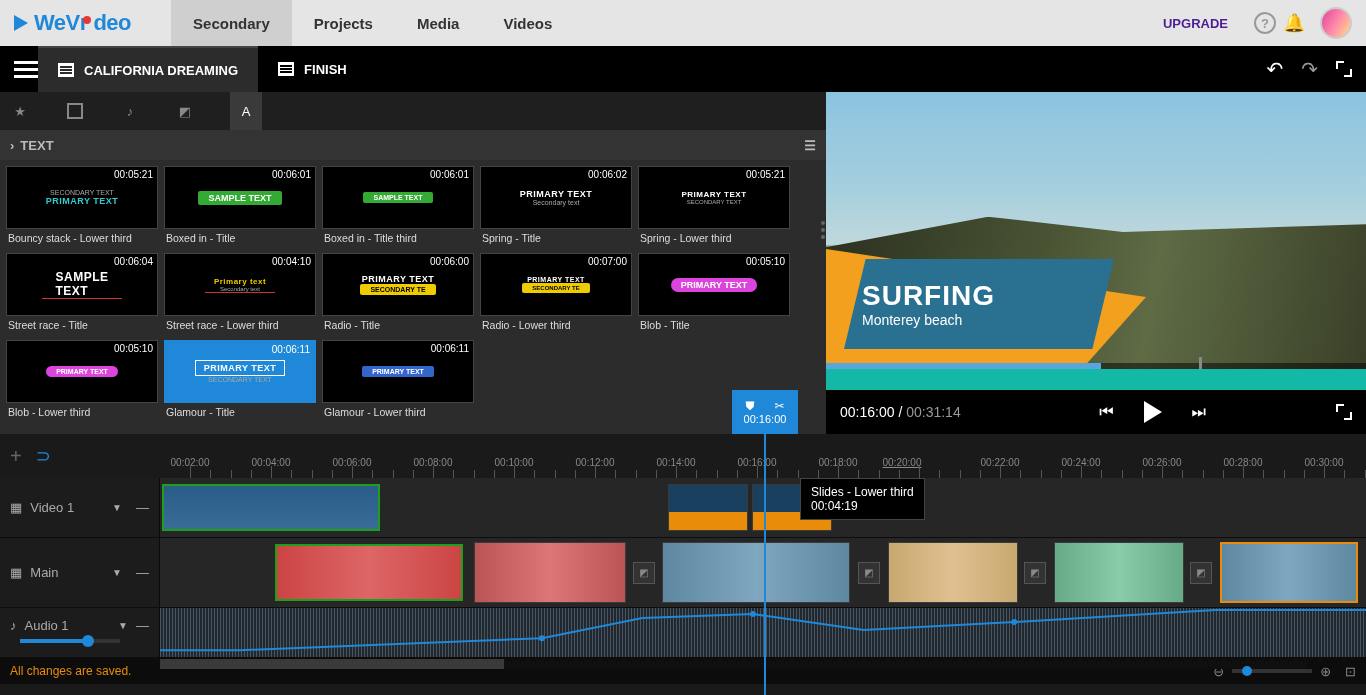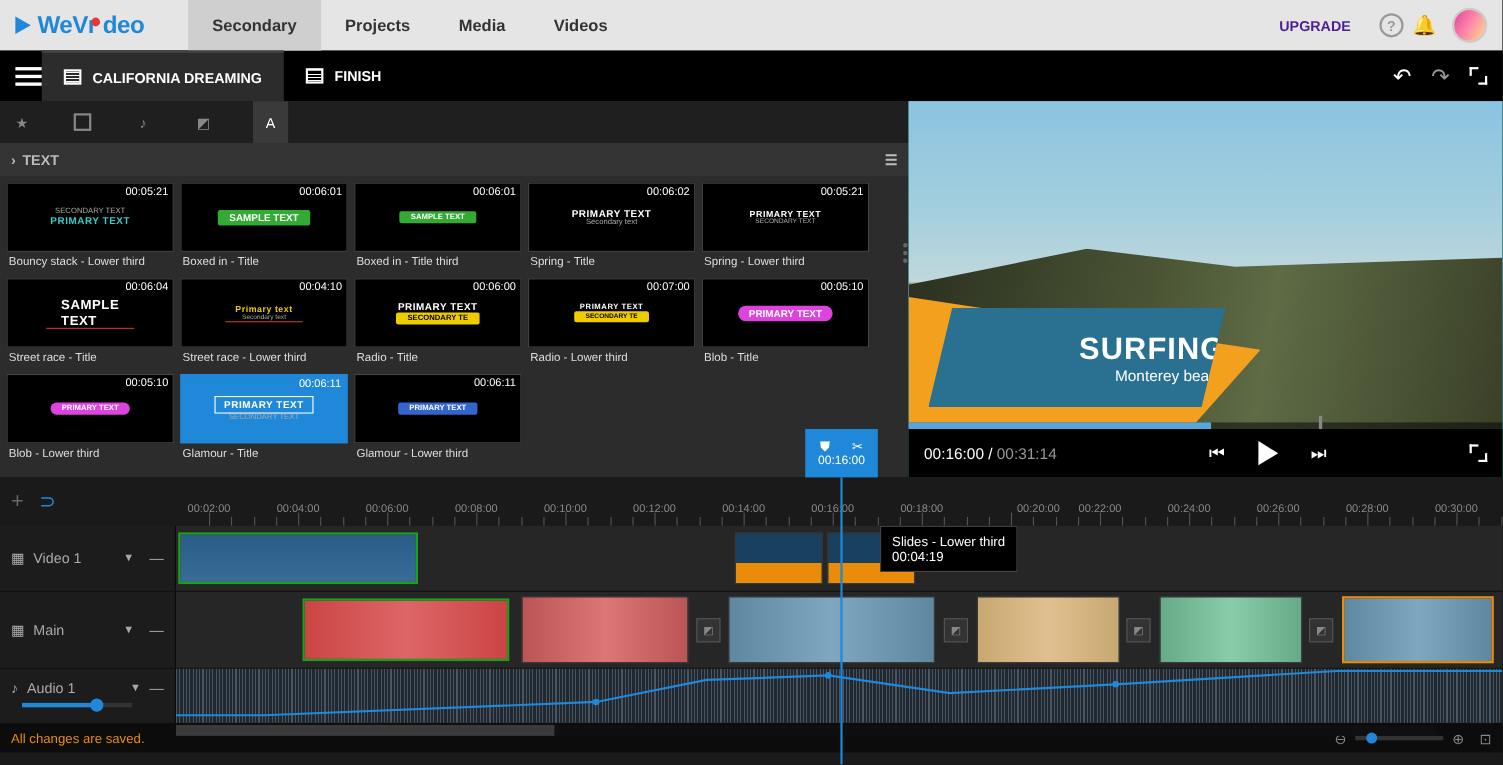--- a/index.html
+++ b/index.html
@@ -51,32 +51,32 @@
 .card{width:152px;cursor:grab;}
 .thumb{height:63px;background:#000;border:1px solid #444;position:relative;display:flex;align-items:center;justify-content:center;flex-direction:column;}
 .card.sel .thumb{border:2px solid #1f88d8;background:#1f88d8;}
 .dur{position:absolute;top:2px;right:4px;font-size:10px;color:#fff;}
 .thumb-title{color:#fff;font-size:9px;font-weight:700;letter-spacing:.5px;}
 .thumb-sub{color:#aaa;font-size:7px;}
 .pill{padding:2px 10px;font-size:9px;font-weight:700;border-radius:2px;}
 .cap{font-size:10.5px;color:#ddd;padding:3px 2px;white-space:nowrap;overflow:hidden;}
 
 
-.preview{flex:1;background:#14b8a6;display:flex;flex-direction:column;text-align:right;}
+.preview{flex:1;background:#14b8a6;display:flex;flex-direction:column;}
 .preview-img{flex:1;position:relative;overflow:hidden;background:#6aa8c8;}
 .sky{position:absolute;inset:0;background:linear-gradient(#8cc3e0 0%,#a5cfde 35%,#c1d8dc 55%,#6f8468 56%,#3d4a2e 100%);}
 .rocks{position:absolute;bottom:0;left:0;right:0;height:55%;background:linear-gradient(100deg,#2b3020 0%,#4a5434 40%,#5e6b45 60%,#3a4028 100%);clip-path:polygon(0 20%,30% 0,55% 10%,100% 5%,100% 100%,0 100%);}
 .wedge{position:absolute;bottom:0;left:0;width:320px;height:120px;background:#f2a01e;clip-path:polygon(0 0,100% 40%,80% 100%,0 100%);}
 .wedge2{position:absolute;bottom:20px;left:18px;width:270px;height:90px;background:#2a7090;clip-path:polygon(8% 0,100% 0,92% 100%,0 100%);display:flex;flex-direction:column;justify-content:center;padding-left:18px;}
 .wedge2 .t1{color:#fff;font-size:28px;font-weight:700;letter-spacing:1px;}
 .wedge2 .t2{color:#fff;font-size:14px;}
 .scrub{position:absolute;bottom:0;left:0;right:0;height:6px;background:rgba(0,0,0,.5);}
 .scrub-prog{height:100%;background:#59a6dc;width:51%;}
 .scrub-handle{position:absolute;bottom:-2px;left:69%;width:3px;height:14px;background:#888;}
-.controls{height:44px;background:#000;display:flex;align-items:center;padding:0 14px;gap:10px;}
+.controls{height:44px;background:#000;display:flex;align-items:center;padding:0 14px;gap:10px;margin-top:21px;}
 .tcode{color:#fff;font-size:14px;}
 .tcode .ttl{color:#999;}
 .play-icons{margin-left:auto;display:flex;gap:30px;align-items:center;margin-right:120px;}
 .skip{color:#fff;font-size:16px;cursor:pointer;}
 .play-tri{width:0;height:0;border-left:18px solid #fff;border-top:11px solid transparent;border-bottom:11px solid transparent;cursor:pointer;}
 .ctrl-right{display:flex;gap:14px;color:#888;}
 
 
 .timeline{height:261px;background:#1a1a1a;display:flex;flex-direction:column;position:relative;}
 .ruler-row{height:44px;display:flex;}
@@ -361,21 +361,21 @@
         <div class="tick-lbl" style="left: 597px;">00:16:00</div>
         <div class="tick" style="left: 597px; height: 12px;"></div>
         <div class="tick" style="left: 617.25px;"></div>
         <div class="tick" style="left: 637.5px;"></div>
         <div class="tick" style="left: 657.75px;"></div>
         <div class="tick-lbl" style="left: 678px;">00:18:00</div>
         <div class="tick" style="left: 678px; height: 12px;"></div>
         <div class="tick" style="left: 698.25px;"></div>
         <div class="tick" style="left: 718.5px;"></div>
         <div class="tick" style="left: 738.75px;"></div>
-        <div class="tick-lbl" style="left: 784px;">00:20:00</div>
+        <div class="tick-lbl" style="left: 742px; text-decoration: underline;">00:20:00</div>
         <div class="tick" style="left: 759px; height: 12px;"></div>
         <div class="tick" style="left: 779.25px;"></div>
         <div class="tick" style="left: 799.5px;"></div>
         <div class="tick" style="left: 819.75px;"></div>
         <div class="tick-lbl" style="left: 840px;">00:22:00</div>
         <div class="tick" style="left: 840px; height: 12px;"></div>
         <div class="tick" style="left: 860.25px;"></div>
         <div class="tick" style="left: 880.5px;"></div>
         <div class="tick" style="left: 900.75px;"></div>
         <div class="tick-lbl" style="left: 921px;">00:24:00</div>

